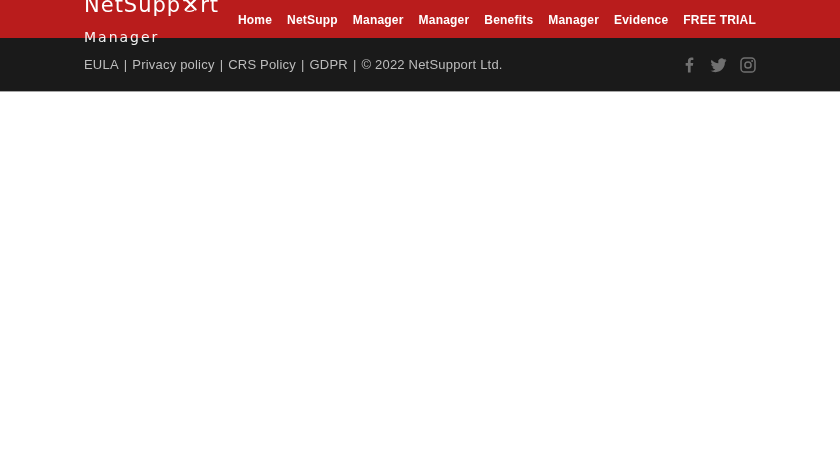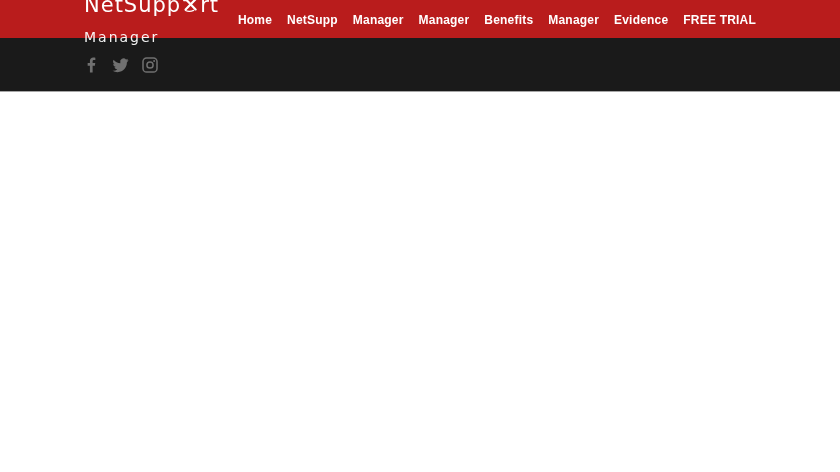--- a/index.html
+++ b/index.html
@@ -82,20 +82,23 @@
         <li><a>Manager</a></li>
         <li><a>Evidence</a></li>
         <li><a>FREE TRIAL</a></li>
       </ul>
     </nav>
   </div>
 </header>
 
 <footer class="site-footer">
   <div class="container">
+    <div class="footer-text">
+      <a>EULA</a><span class="footer-sep">|</span><a>Privacy policy</a><span class="footer-sep">|</span><a>CRS Policy</a><span class="footer-sep">|</span><a>GDPR</a><span class="footer-sep">|</span><span>© 2022 NetSupport Ltd.</span>
+    </div>
 
     <div class="social">
       <span class="social-link">
         <svg width="15" height="16" viewBox="0 0 16 16" fill="currentColor">
           <path d="M9.2 16V8.7h2.4l.4-2.8H9.2V4.1c0-.8.2-1.4 1.4-1.4h1.5V.2C11.8.1 10.9 0 9.9 0 7.8 0 6.3 1.3 6.3 3.8v2.1H3.9v2.8h2.4V16h2.9z"></path>
         </svg>
       </span>
       <span class="social-link">
         <svg width="17" height="16" viewBox="0 0 16 16" fill="currentColor">
           <path d="M16 3.04a6.6 6.6 0 0 1-1.89.52A3.3 3.3 0 0 0 15.55 1.7a6.57 6.57 0 0 1-2.08.8A3.28 3.28 0 0 0 7.8 5.49c0 .26.03.51.09.75A9.32 9.32 0 0 1 1.11 2.8a3.28 3.28 0 0 0 1.02 4.38 3.2 3.2 0 0 1-1.49-.4v.04a3.28 3.28 0 0 0 2.63 3.22 3.3 3.3 0 0 1-1.48.06 3.29 3.29 0 0 0 3.07 2.28A6.58 6.58 0 0 1 0 13.73a9.29 9.29 0 0 0 5.03 1.47c6.04 0 9.34-5 9.34-9.33l-.01-.42A6.68 6.68 0 0 0 16 3.04z"></path>

